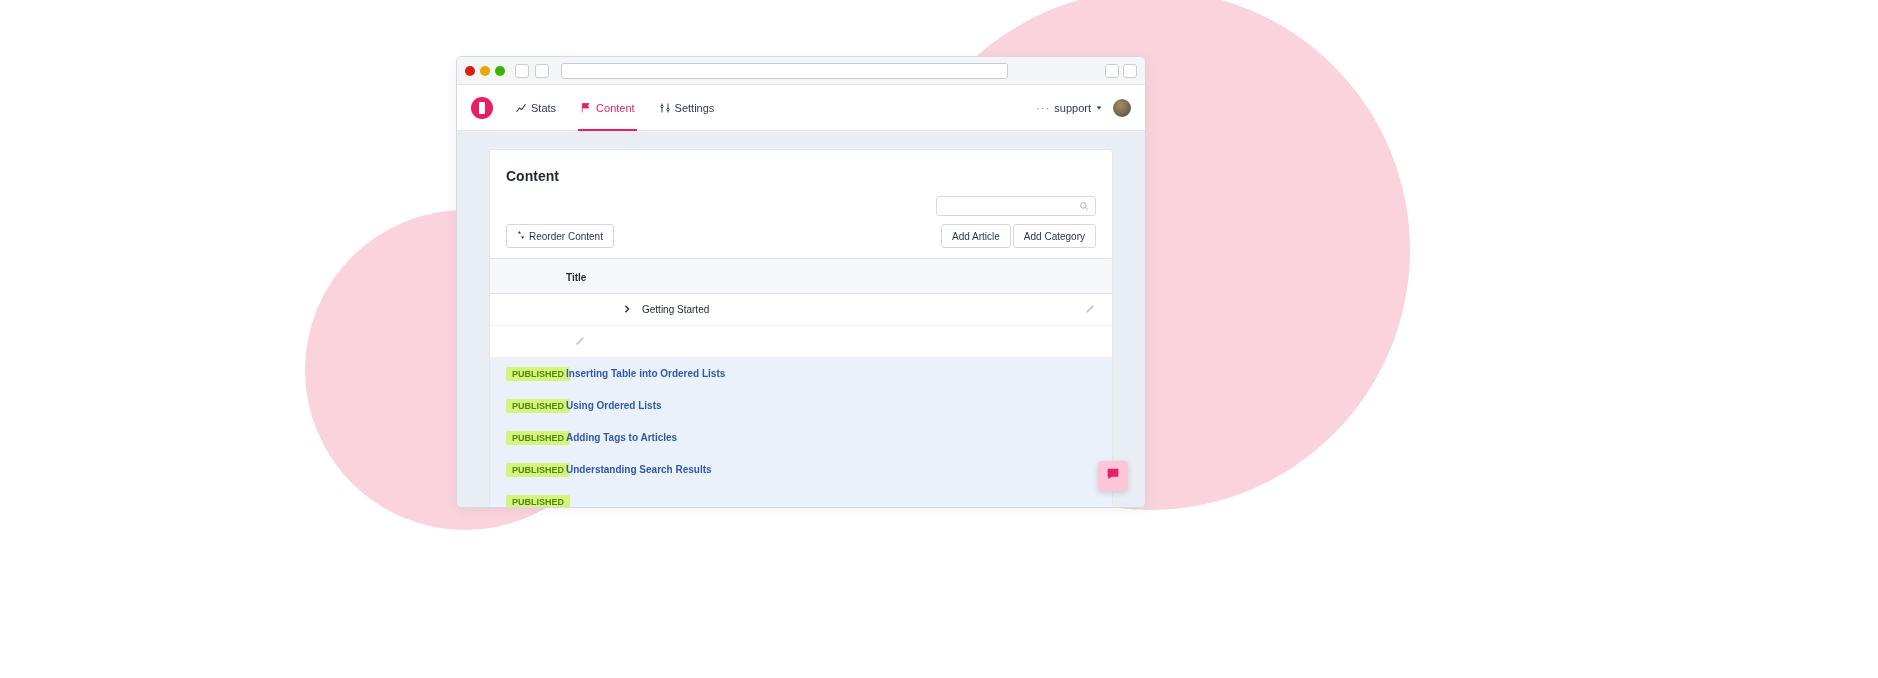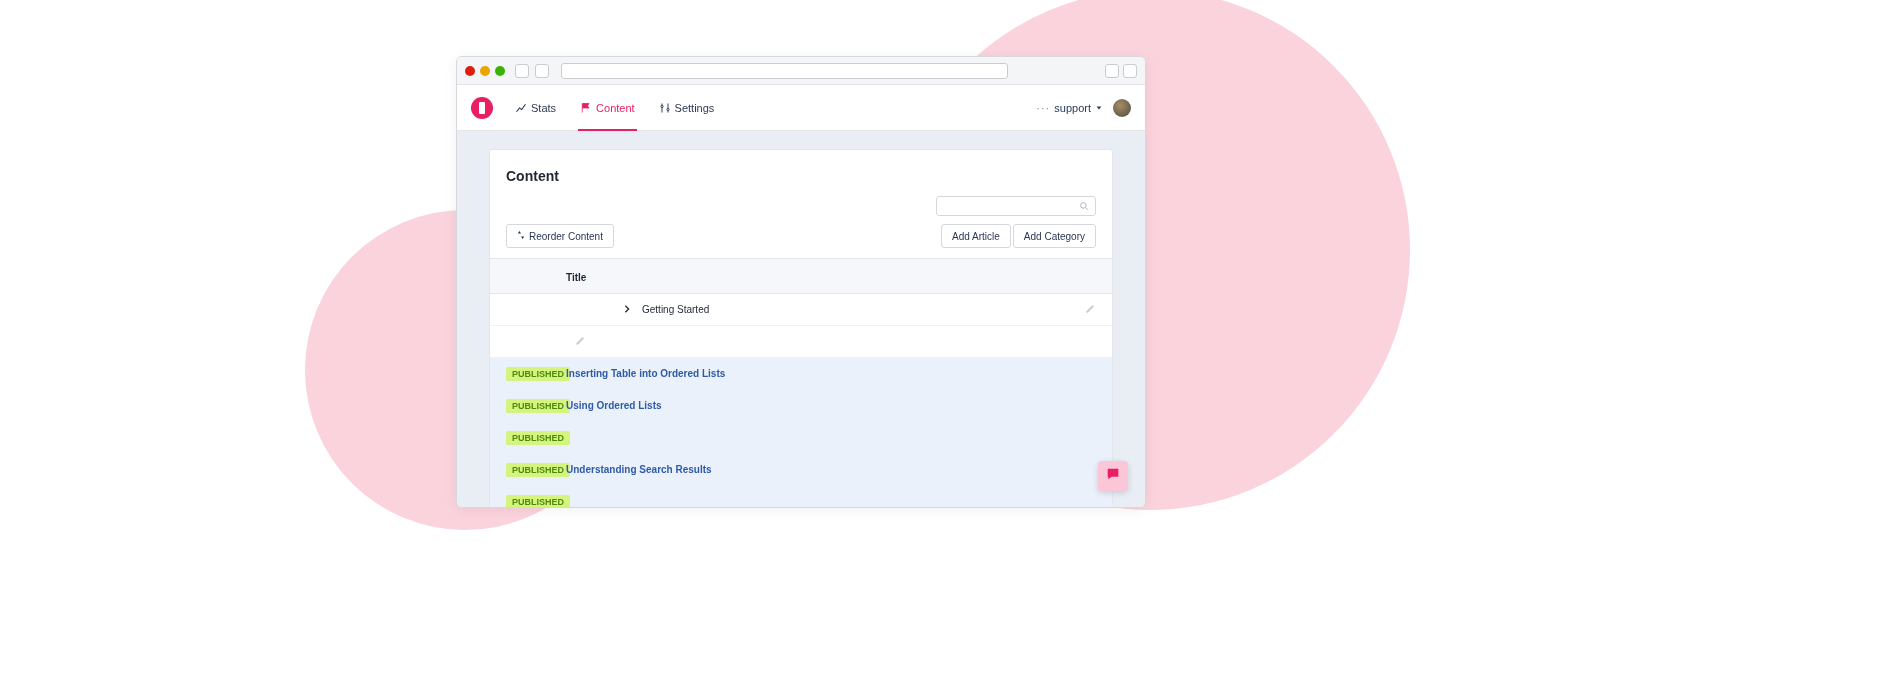--- a/index.html
+++ b/index.html
@@ -301,20 +301,23 @@
           </div>
         <div class="col-title">
             <span class="art-title">Using Ordered Lists</span>
           </div>
         <div class="col-action"></div>
       </div>
       <div class="row article">
         <div class="col-status">
             <span class="badge">PUBLISHED</span>
           </div>
+        <div class="col-title">
+            <span class="art-title">Adding Tags to Articles</span>
+          </div>
         <div class="col-action"></div>
       </div>
       <div class="row article">
         <div class="col-status">
             <span class="badge">PUBLISHED</span>
           </div>
         <div class="col-title">
             <span class="art-title">Understanding Search Results</span>
           </div>
         <div class="col-action"></div>

